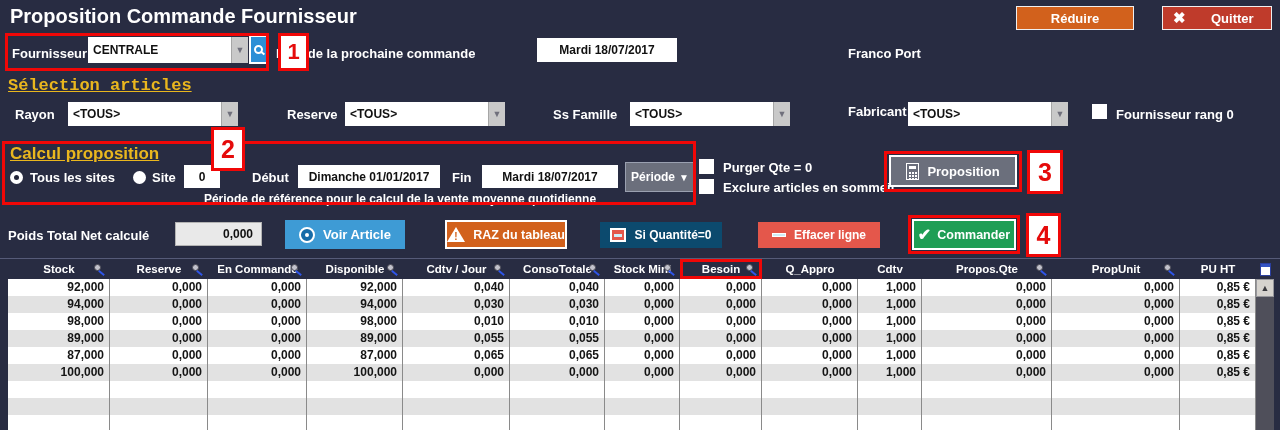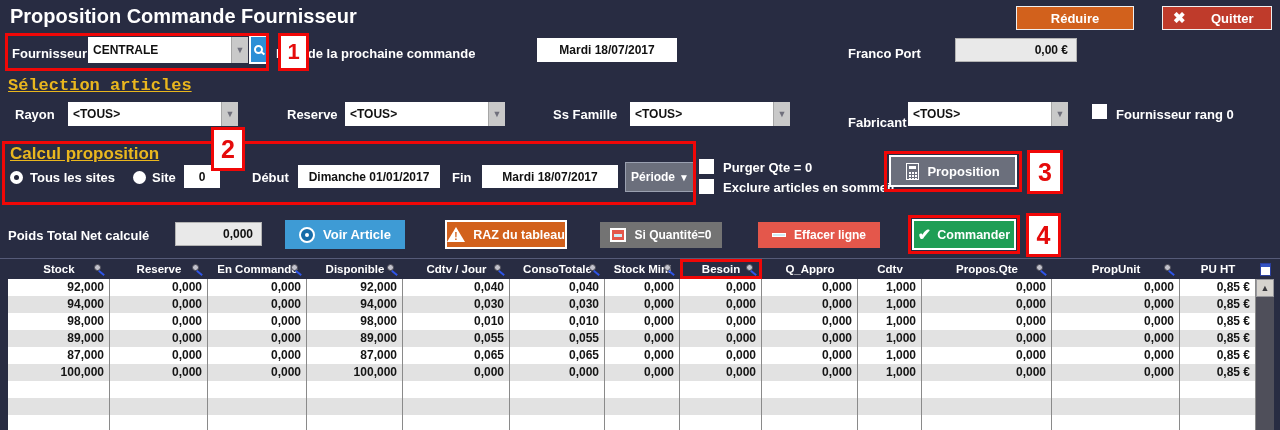--- a/index.html
+++ b/index.html
@@ -119,21 +119,20 @@
     <span class="txt">CENTRALE</span>
     <span class="arr">▼</span>
   </div>
   <div class="searchbtn" style="left:249px; top:35px; width:19px; height:29px;">
     <span class="sring"></span>
   </div>
   <div class="badge" style="left:278px; top:33px; width:31px; height:38px; font-size:22px;">1</div>
   <div class="lbl" style="left:276px; top:46px; z-index:1;">Date de la prochaine commande</div>
   <div class="field center" style="left:537px; top:38px; width:140px; height:24px;">Mardi 18/07/2017</div>
   <div class="lbl" style="left:848px; top:46px;">Franco Port</div>
-  <div class="field gray right" style="left:955px; top:38px; width:122px; height:24px;">0,00 €</div>
 
   <div class="gold" style="left:8px; top:76px;font-family:Liberation Mono, monospace;">Sélection articles</div>
 
   <div class="lbl" style="left:15px; top:107px;">Rayon</div>
   <div class="combo" style="left:68px; top:102px; width:170px;">
     <span class="txt">&lt;TOUS&gt;</span>
     <span class="arr">▼</span>
   </div>
 
   <div class="lbl" style="left:287px; top:107px;">Reserve</div>
@@ -141,21 +140,21 @@
     <span class="txt">&lt;TOUS&gt;</span>
     <span class="arr">▼</span>
   </div>
 
   <div class="lbl" style="left:553px; top:107px;">Ss Famille</div>
   <div class="combo" style="left:630px; top:102px; width:160px;">
     <span class="txt">&lt;TOUS&gt;</span>
     <span class="arr">▼</span>
   </div>
 
-  <div class="lbl" style="left:840px; top:115px;padding-left:8px;">Fabricant</div>
+  <div class="lbl" style="left:840px; top:104px;padding-left:8px;">Fabricant</div>
   <div class="combo" style="left:908px; top:102px; width:160px;">
     <span class="txt">&lt;TOUS&gt;</span>
     <span class="arr">▼</span>
   </div>
 
   <div class="chk" style="left:1092px; top:104px;"></div>
   <div class="lbl" style="left:1116px; top:107px;">Fournisseur rang 0</div>
 
   <div class="outline" style="left:2px; top:141px; width:694px; height:64px;"></div>
   <div class="badge" style="left:211px; top:127px; width:34px; height:44px;">2</div>
@@ -170,20 +169,21 @@
   <div class="lbl" style="left:252px; top:170px;">Début</div>
   <div class="field center" style="left:298px; top:165px; width:142px; height:23px;">Dimanche 01/01/2017</div>
   <div class="lbl" style="left:452px; top:170px;">Fin</div>
   <div class="field center" style="left:482px; top:165px; width:136px; height:23px;">Mardi 18/07/2017</div>
 
   <div class="btn" style="left:625px; top:162px; width:70px; height:30px; background:#6b6f7c; border:1px solid #9aa0b0; gap:4px; font-size:12px;">
     <span>Période</span>
     <span class="perarr">▼</span>
   </div>
 
+  <div class="lbl" style="left:120px; top:192px; width:560px; text-align:center; font-size:12px;">Période de référence pour le calcul de la vente moyenne quotidienne</div>
 
   <div class="chk" style="left:699px; top:159px;"></div>
   <div class="lbl" style="left:723px; top:160px;">Purger Qte = 0</div>
   <div class="chk" style="left:699px; top:179px;"></div>
   <div class="lbl" style="left:723px; top:180px;">Exclure articles en sommeil</div>
 
   <div class="outline" style="left:884px; top:151px; width:138px; height:41px;"></div>
   <div class="btn" style="left:889px; top:155px; width:128px; height:32px; background:#6b6f7c; border:2px solid #fff; font-size:13px;">
     <span class="calcic">
         <span class="scr"></span>
@@ -201,21 +201,21 @@
     <span>Voir Article</span>
   </div>
 
   <div class="btn" style="left:445px; top:220px; width:122px; height:29px; background:#d2611c; border:2px solid #fff; font-size:12.5px;">
     <span class="warn">
         <i>!</i>
       </span>
     <span>RAZ du tableau</span>
   </div>
 
-  <div class="btn" style="left:600px; top:222px; width:122px; height:26px; background:#737373; font-size:12px;">
+  <div class="btn" style="left:600px; top:222px; width:122px; height:26px; background:#0c4a6e; font-size:12px;">
     <span class="mbox">
         <span></span>
       </span>
     <span>Si Quantité=0</span>
   </div>
 
   <div class="btn" style="left:758px; top:222px; width:122px; height:26px; background:#e4574b; font-size:12px;">
     <span class="mbar"></span>
     <span>Effacer ligne</span>
   </div>

